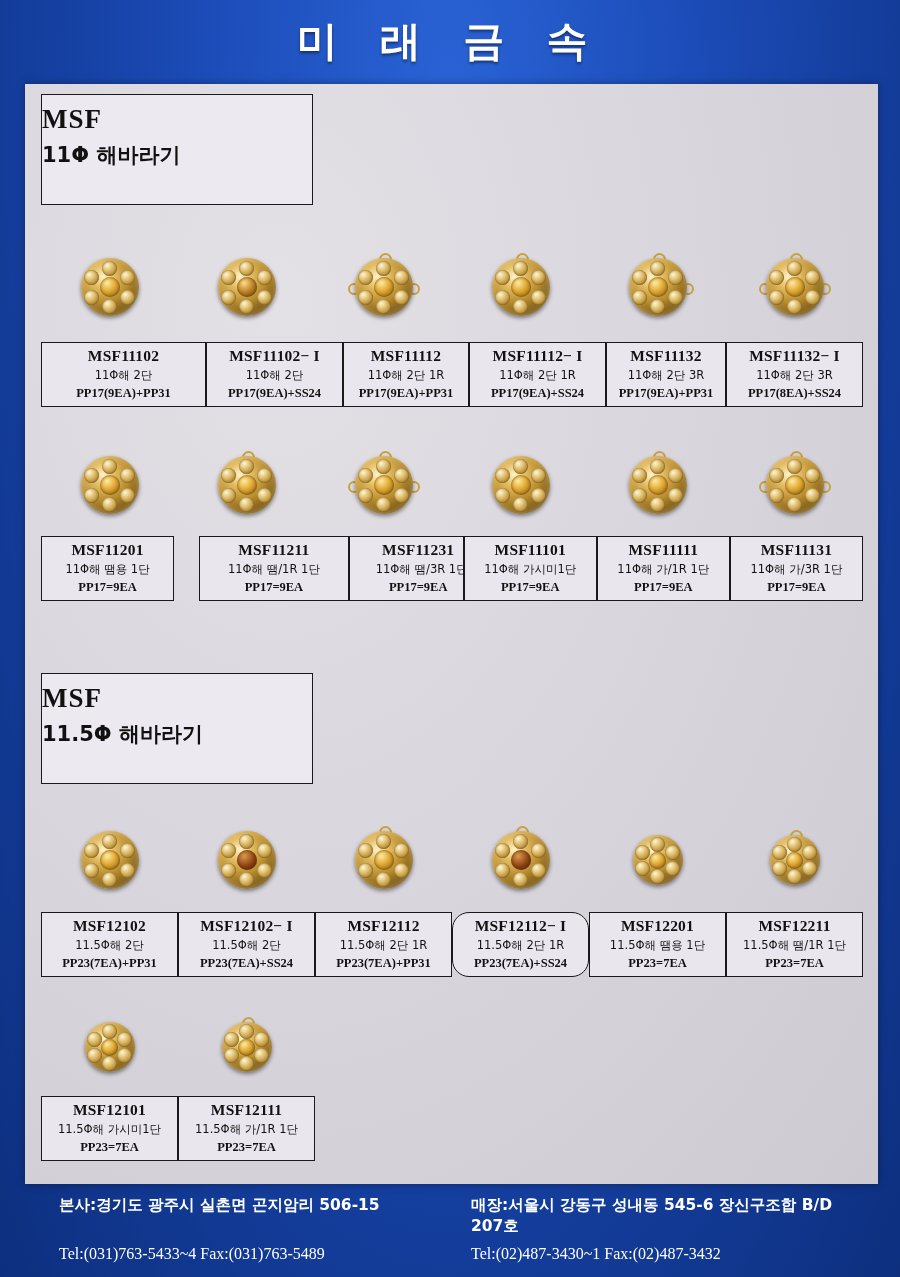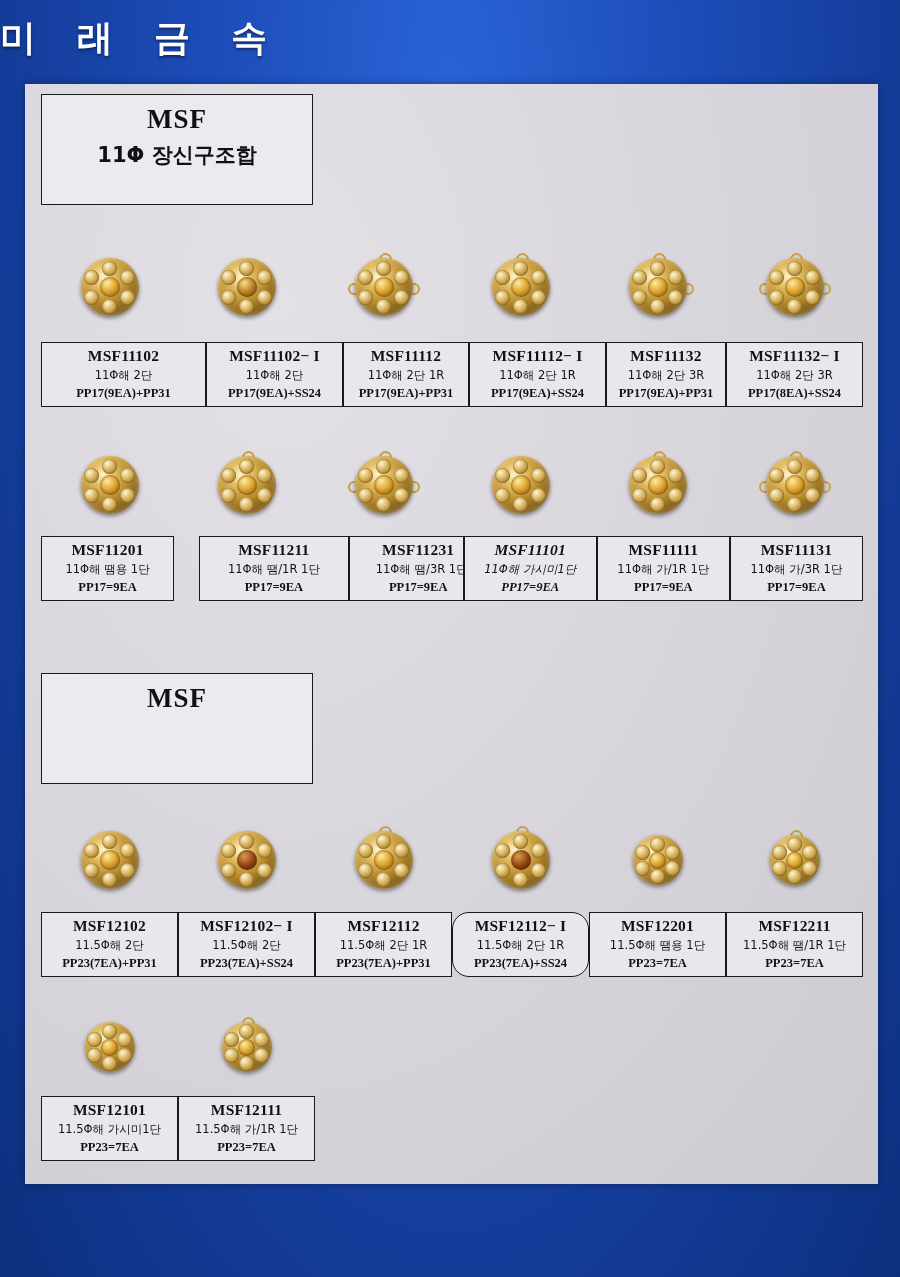--- a/index.html
+++ b/index.html
@@ -11,24 +11,24 @@
     position:relative;
   }
   
   .board{
     position:absolute;inset:0;
     background:
       radial-gradient(ellipse at 50% 8%, #2a63d6 0%, #1c4cb8 38%, #123a95 75%, #0d2f7e 100%);
   }
   .title{
     position:absolute;top:14px;left:0;width:900px;
-    text-align:left;
+    text-align:center;
     color:#ffffff;
     font-family:"Liberation Serif", serif;
-    font-size:36px;
+    font-size:41px;
     font-weight:bold;
     letter-spacing:16px;
     text-shadow:0 2px 3px rgba(0,0,0,.45);
   }
   .sheet{
     position:absolute;
     left:25px;top:84px;
     width:853px;height:1100px;
     background:#dcd9e0;
     background-image:
@@ -40,21 +40,21 @@
     background-image:
       linear-gradient(115deg, rgba(255,255,255,.10) 0 2px, transparent 2px 7px),
       linear-gradient(255deg, rgba(0,0,0,.03) 0 1px, transparent 1px 9px);
     pointer-events:none;
   }
   
   .hdr{
     position:absolute;
     border:1.6px solid #1a1a1a;
     background:#eceaf0;
-    text-align:center;
+    text-align:left;
     box-sizing:border-box;
   }
   .hdr .code{
     font-size:27px;font-weight:bold;letter-spacing:1px;
     margin-top:9px;color:#111;
     font-family:"Liberation Serif", serif;
   }
   .hdr .kr{
     font-size:21px;margin-top:6px;color:#111;
     font-family:"DejaVu Sans", sans-serif;
@@ -148,21 +148,21 @@
 
 <div class="board">
 
   <div class="title">미 래 금 속</div>
 
   <div class="sheet">
     <div class="paper-noise"></div>
 
     <div class="hdr" style="left:16px;top:10px;width:272px;height:111px;">
       <div class="code">MSF</div>
-      <div class="kr">11Φ 장신구조합</div>
+      <div class="kr">11Φ 해바라기</div>
     </div>
 
     <div class="row" style="left:16px;top:150px;width:822px;height:110px;">
       <div class="cell" style="width:137px;height:110px;">
         <div class="jewel" style="top:22px;">
           <div class="body"></div>
           <div class="pet" style="transform:translate(0px,-19px)"></div>
           <div class="pet" style="transform:translate(18px,-10px)"></div>
           <div class="pet" style="transform:translate(18px,10px)"></div>
           <div class="pet" style="transform:translate(0px,19px)"></div>
@@ -367,39 +367,40 @@
       <div class="label" style="width:154px;margin-left:25px;">
         <div class="l1">MSF11211</div>
         <div class="l2">11Φ해 땜/1R 1단</div>
         <div class="l3">PP17=9EA</div>
       </div>
       <div class="label" style="width:115px;padding-left:26px;">
         <div class="l1">MSF11231</div>
         <div class="l2">11Φ해 땜/3R 1단</div>
         <div class="l3">PP17=9EA</div>
       </div>
-      <div class="label" style="width:137px;font-style:italic;">
+      <div class="label" style="width:137px;">
         <div class="l1">MSF11101</div>
         <div class="l2">11Φ해 가시미1단</div>
         <div class="l3">PP17=9EA</div>
       </div>
       <div class="label" style="width:137px;">
         <div class="l1">MSF11111</div>
         <div class="l2">11Φ해 가/1R 1단</div>
         <div class="l3">PP17=9EA</div>
       </div>
       <div class="label" style="width:137px;">
         <div class="l1">MSF11131</div>
         <div class="l2">11Φ해 가/3R 1단</div>
         <div class="l3">PP17=9EA</div>
       </div>
     </div>
 
     <div class="hdr" style="left:16px;top:589px;width:272px;height:111px;">
       <div class="code">MSF</div>
+      <div class="kr">11.5Φ 해바라기</div>
     </div>
 
     <div class="row" style="left:16px;top:725px;width:822px;height:110px;">
       <div class="cell" style="width:137px;height:110px;">
         <div class="jewel" style="top:20px;">
           <div class="body"></div>
           <div class="pet" style="transform:translate(0px,-19px)"></div>
           <div class="pet" style="transform:translate(18px,-10px)"></div>
           <div class="pet" style="transform:translate(18px,10px)"></div>
           <div class="pet" style="transform:translate(0px,19px)"></div>
@@ -542,14 +543,24 @@
       </div>
       <div class="label" style="width:137px;">
         <div class="l1">MSF12111</div>
         <div class="l2">11.5Φ해 가/1R 1단</div>
         <div class="l3">PP23=7EA</div>
       </div>
     </div>
 
   </div>
 
+  <div class="footer">
+    <div class="fline">
+      <div class="fl big">본사:경기도 광주시 실촌면 곤지암리 506-15</div>
+      <div class="fr big">매장:서울시 강동구 성내동 545-6 장신구조합 B/D 207호</div>
+    </div>
+    <div class="fline">
+      <div class="fl tel">Tel:(031)763-5433~4  Fax:(031)763-5489</div>
+      <div class="fr tel">Tel:(02)487-3430~1  Fax:(02)487-3432</div>
+    </div>
+  </div>
 
 </div>
 
 </body></html>

